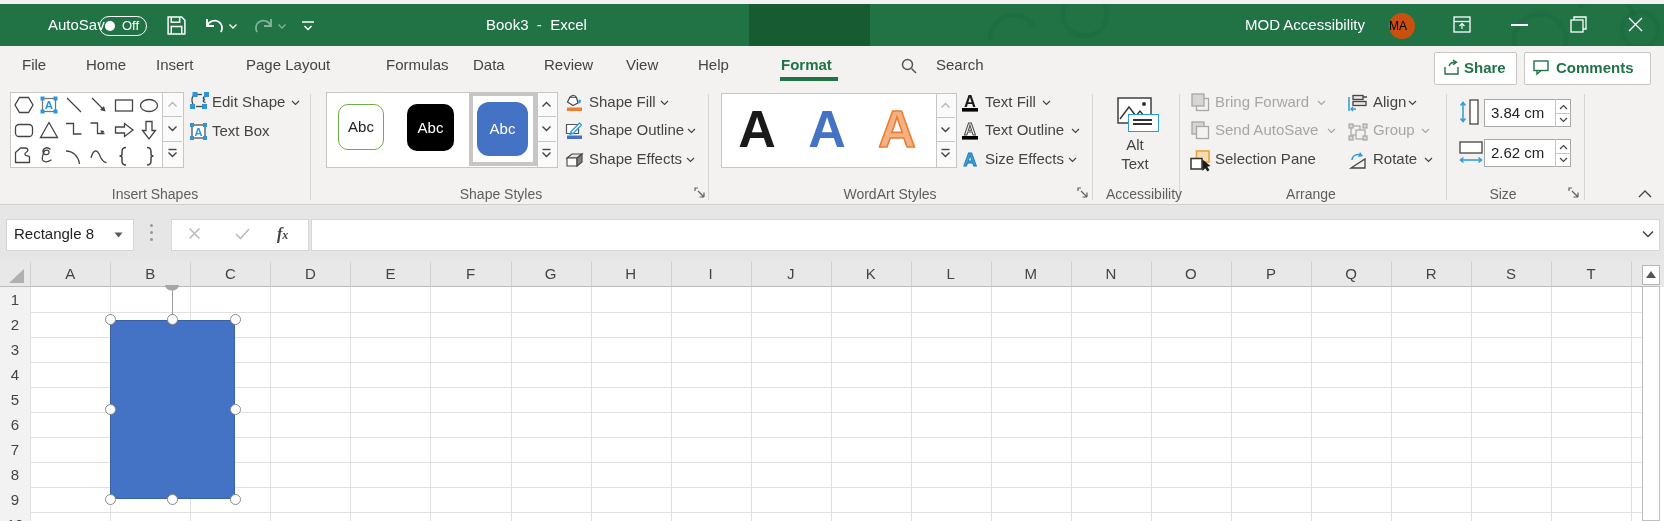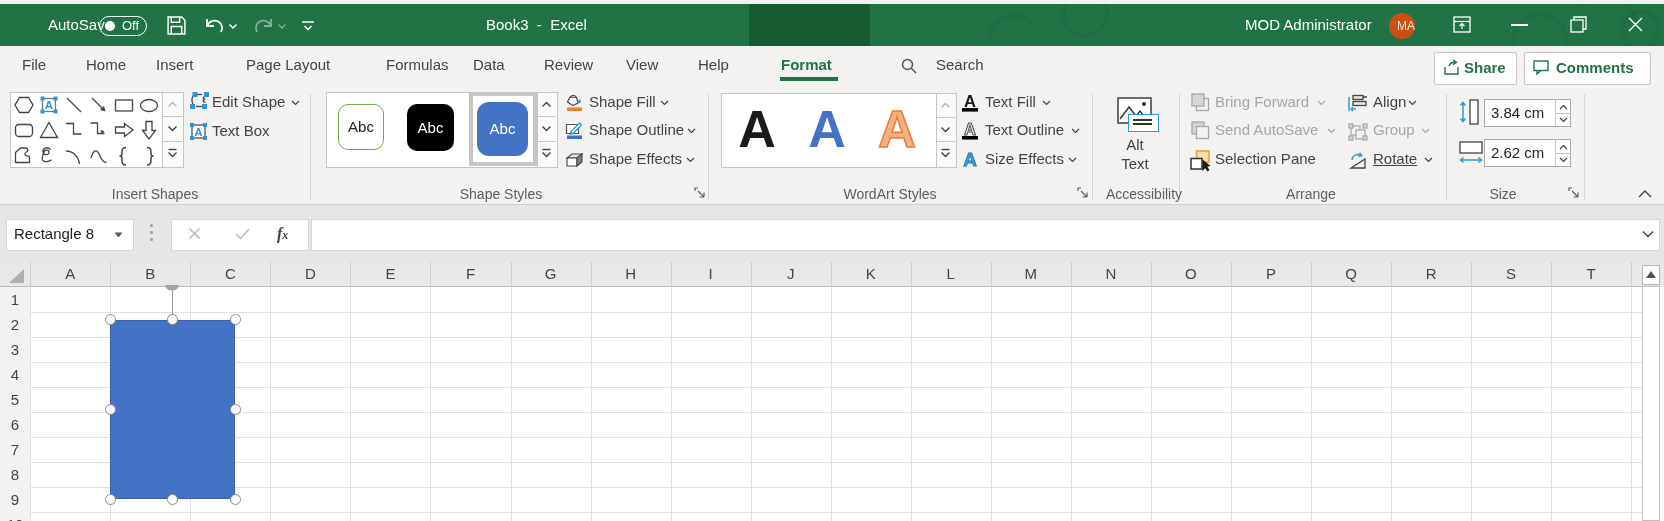--- a/index.html
+++ b/index.html
@@ -50,22 +50,22 @@
   </svg>
   <svg class="ab" style="left:277px;top:23px;opacity:.45" width="10" height="7" viewBox="0 0 10 7" fill="none" stroke="#fff" stroke-width="1.4">
       <path d="M1.5 1.5 L5 5 L8.5 1.5"></path>
     </svg>
 
   <svg class="ab" style="left:300px;top:20px" width="16" height="12" viewBox="0 0 16 12" fill="none" stroke="#fff" stroke-width="1.5">
     <path d="M2 2 h12"></path>
       <path d="M4.5 6 L8 9.5 L11.5 6"></path>
   </svg>
   <div class="ab" style="left:486px;top:4px;height:58px;line-height:42px;color:#fff;font-size:15px;">Book3&nbsp;&nbsp;-&nbsp;&nbsp;Excel</div>
-  <div class="ab" style="left:1245px;top:4px;height:42px;line-height:42px;color:#fff;font-size:15px;">MOD Administrator</div>
-  <div class="ab" style="left:1389px;top:13px;width:26px;height:26px;border-radius:50%;background:#ca5010;color:#e5e5e5;font-size:12px;text-align:right;line-height:26px;">MA</div>
+  <div class="ab" style="left:1245px;top:4px;height:42px;line-height:42px;color:#fff;font-size:15px;">MOD Accessibility</div>
+  <div class="ab" style="left:1389px;top:13px;width:26px;height:26px;border-radius:50%;background:#ca5010;color:#000000;font-size:12px;text-align:left;line-height:26px;">MA</div>
 
   <svg class="ab" style="left:1453px;top:16px" width="18" height="17" viewBox="0 0 18 17" fill="none" stroke="#fff" stroke-width="1.3">
     <rect x="1" y="1" width="16" height="15"></rect>
       <path d="M1 5.5 h16"></path>
       <path d="M9 13 v-5 M6.5 10 L9 7.5 L11.5 10" stroke-width="1.2"></path>
   </svg>
   <div class="ab" style="left:1511px;top:24px;width:17px;height:1.6px;background:#fff;"></div>
   <svg class="ab" style="left:1570px;top:16px" width="17" height="17" viewBox="0 0 17 17" fill="none" stroke="#fff" stroke-width="1.3">
     <rect x="1" y="4" width="12" height="12"></rect>
       <path d="M4 4 V1 H16 V13 H13"></path>
@@ -471,21 +471,21 @@
   </svg>
     <div class="ab tx" style="left:1373px;top:121px;color:#a8a6a4;">Group</div>
     <svg class="ab" style="left:1421px;top:128px" width="9" height="6" viewBox="0 0 9 6" fill="none" stroke="#a8a6a4" stroke-width="1.2">
       <path d="M1 1 L4.5 4.5 L8 1"></path>
     </svg>
     <svg class="ab" style="left:1348px;top:151px" width="20" height="19" viewBox="0 0 20 19">
     <path d="M3 17 L17 17 L17 8 Z" fill="none" stroke="#444" stroke-width="1.3"></path>
     <path d="M4 9 a6 6 0 0 1 10-4" fill="none" stroke="#2e9bd6" stroke-width="1.5"></path>
     <path d="M12 1 L15 5 L10 6 Z" fill="#2e9bd6"></path>
   </svg>
-    <div class="ab tx" style="left:1373px;top:150px;text-decoration:underline;">Rotate</div>
+    <div class="ab tx" style="left:1373px;top:150px;">Rotate</div>
     <svg class="ab" style="left:1424px;top:157px" width="9" height="6" viewBox="0 0 9 6" fill="none" stroke="#444" stroke-width="1.2">
       <path d="M1 1 L4.5 4.5 L8 1"></path>
     </svg>
     <svg class="ab" style="left:1459px;top:99px" width="21" height="26" viewBox="0 0 21 26">
     <path d="M4 4 v18 M1.5 6.5 L4 3.5 L6.5 6.5 M1.5 19.5 L4 22.5 L6.5 19.5" fill="none" stroke="#2e9bd6" stroke-width="1.5"></path>
     <rect x="11" y="1" width="8" height="24" fill="#fff" stroke="#444" stroke-width="1.3"></rect>
   </svg>
     <div class="ab" style="left:1484px;top:99px;width:87px;height:28px;background:#fff;border:1px solid #aaa8a6;box-sizing:border-box;"></div>
     <div class="ab" style="left:1491px;top:99px;height:28px;line-height:28px;font-size:15px;color:#222;">3.84 cm</div>
     <div class="ab" style="left:1555px;top:99px;width:1px;height:28px;background:#c8c6c4;"></div>

